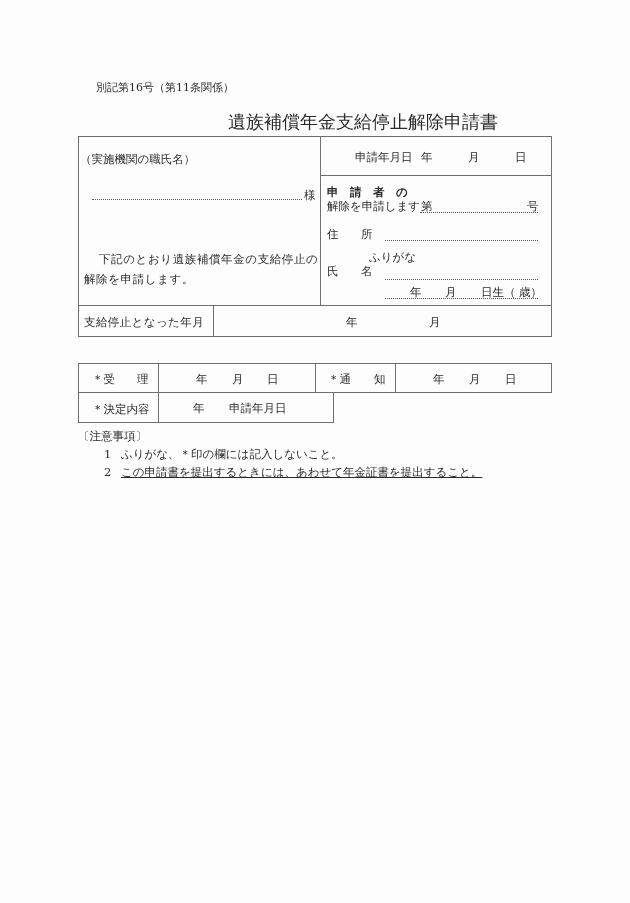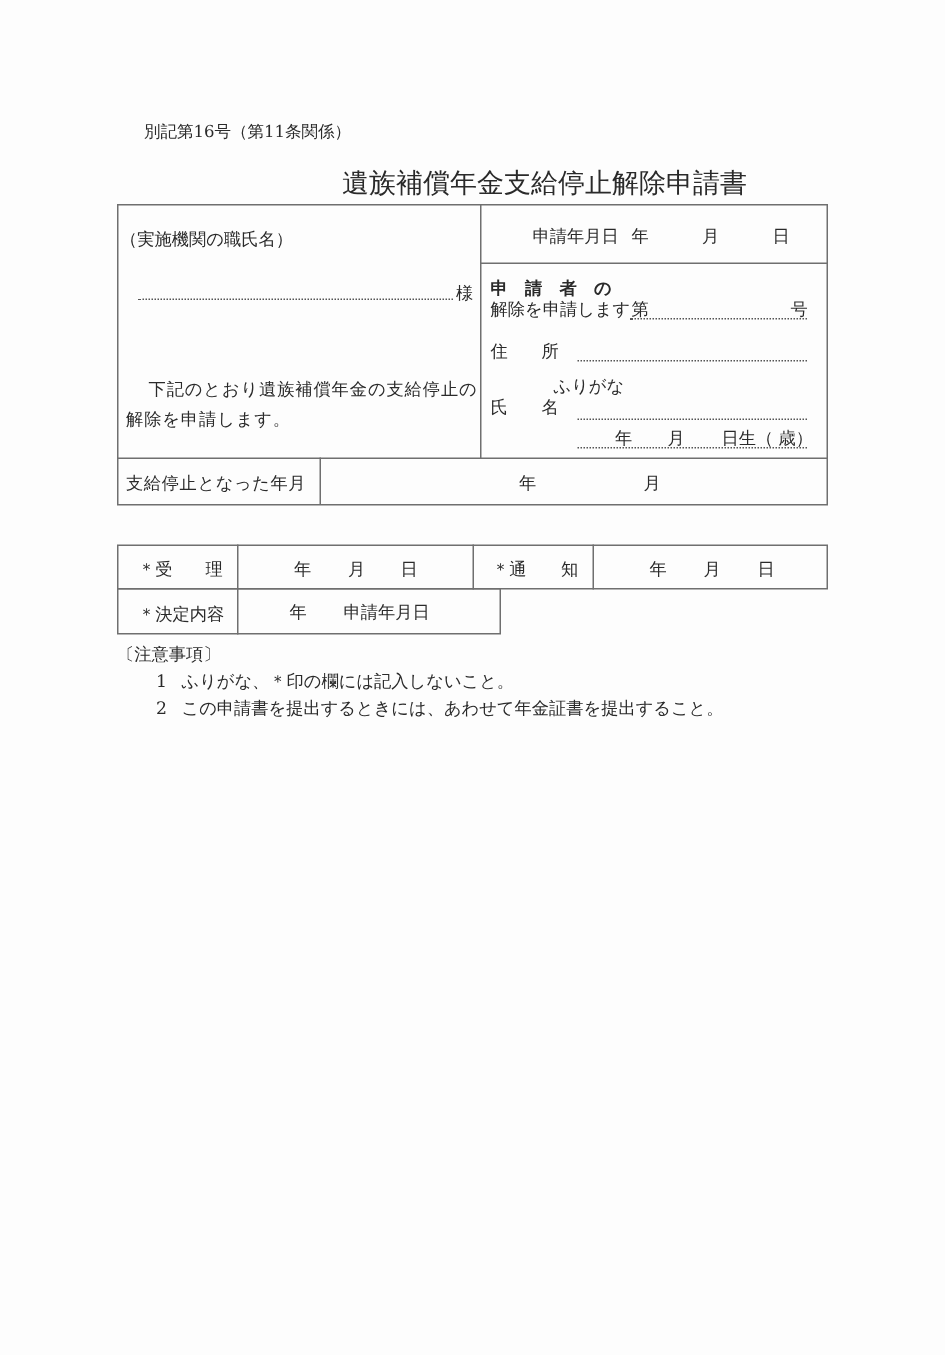--- a/index.html
+++ b/index.html
@@ -86,14 +86,14 @@
   <div class="abs" style="left:92px;top:402px;">＊決定内容</div>
   <div class="abs" style="left:193px;top:401px;">年</div>
   <div class="abs" style="left:229px;top:401px;">申請年月日</div>
 </div>
 
 <div>
   <div class="abs" style="left:78px;top:429px;">〔注意事項〕</div>
   <div class="abs" style="left:104px;top:447px;">1</div>
   <div class="abs" style="left:121px;top:447px;">ふりがな、＊印の欄には記入しないこと。</div>
   <div class="abs" style="left:104px;top:465px;">2</div>
-  <div class="abs" style="left:121px;top:465px;">この申請書を提出するときには、あわせて年金証書を提出すること。</div>
+  <div class="abs" style="left:121px;top:465px;text-decoration:underline;">この申請書を提出するときには、あわせて年金証書を提出すること。</div>
 </div>
 
 </body></html>

